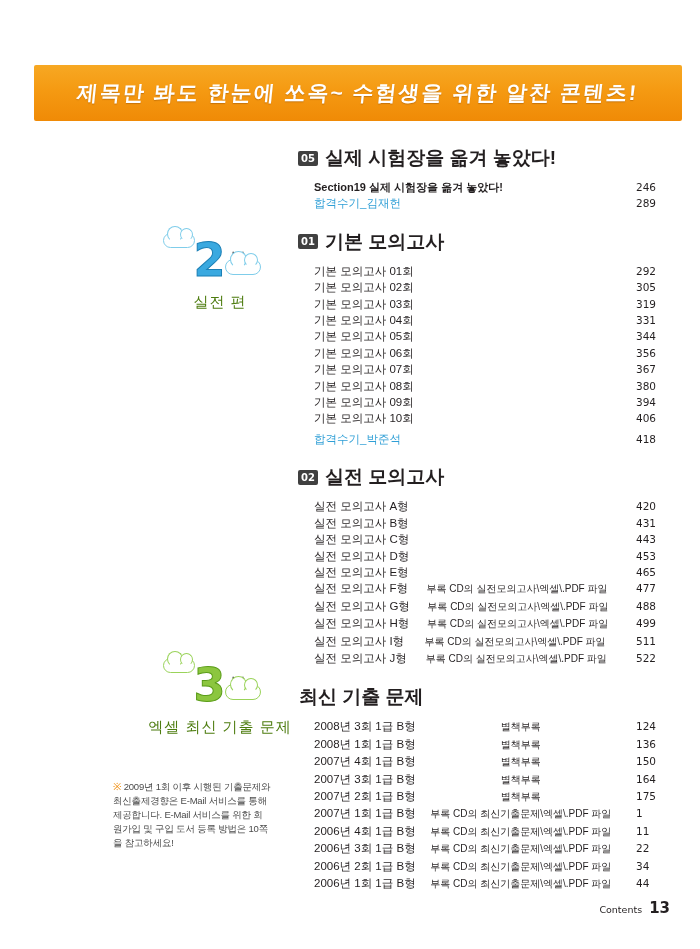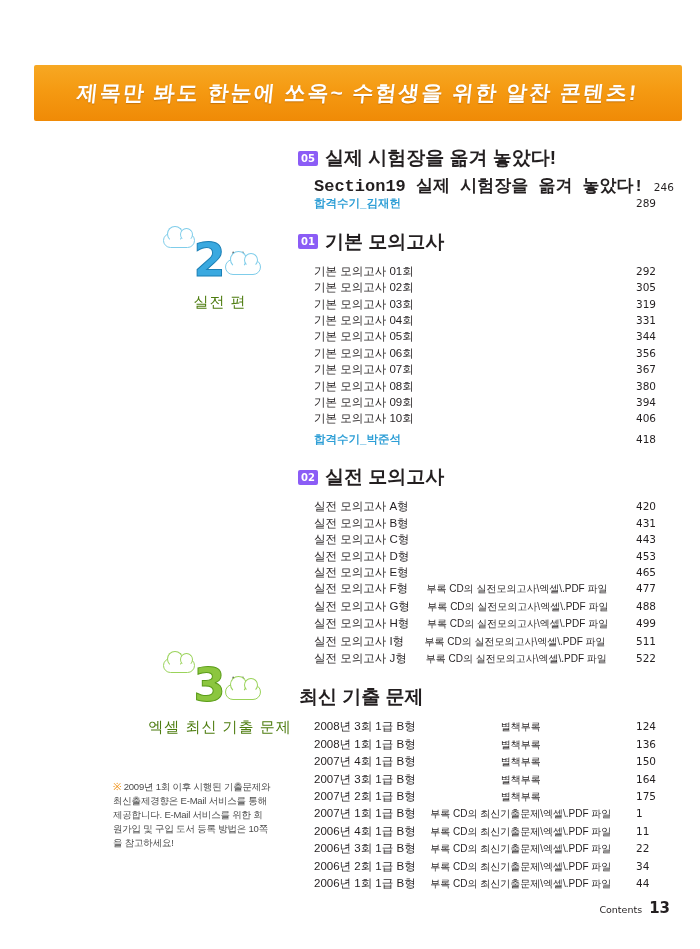--- a/index.html
+++ b/index.html
@@ -144,21 +144,21 @@
   }
   .sec-head {
     display: flex;
     align-items: center;
     margin-bottom: 8px;
   }
   .sec-badge {
     display: inline-block;
     width: 20px;
     height: 15px;
-    background: #8b5cf6;
+    background: #404040;
     color: #fff;
     font-size: 10px;
     font-weight: bold;
     text-align: center;
     line-height: 15px;
     border-radius: 2px;
     margin-right: 7px;
     font-family: "DejaVu Sans", sans-serif;
   }
   .sec-title {
@@ -188,22 +188,22 @@
     font-size: 10px;
     color: #231f20;
     padding-right: 10px;
     white-space: nowrap;
   }
   .row .page {
     width: 34px;
     font-size: 10.5px;
     font-family: "DejaVu Sans", sans-serif;
   }
-  .row.bold .label { font-weight: bold; font-size: 17px; font-family: Liberation Mono, monospace; }
-  .row.blue .label { color: #2f9fd6; font-weight: bold; }
+  .row.bold .label { font-weight: bold; font-size: 11px; }
+  .row.blue .label { color: #2f9fd6; }
   .row.spaced { margin-top: 4px; }
 
   
   .footer {
     position: absolute;
     right: 30px;
     bottom: 32px;
     display: flex;
     align-items: baseline;
   }

